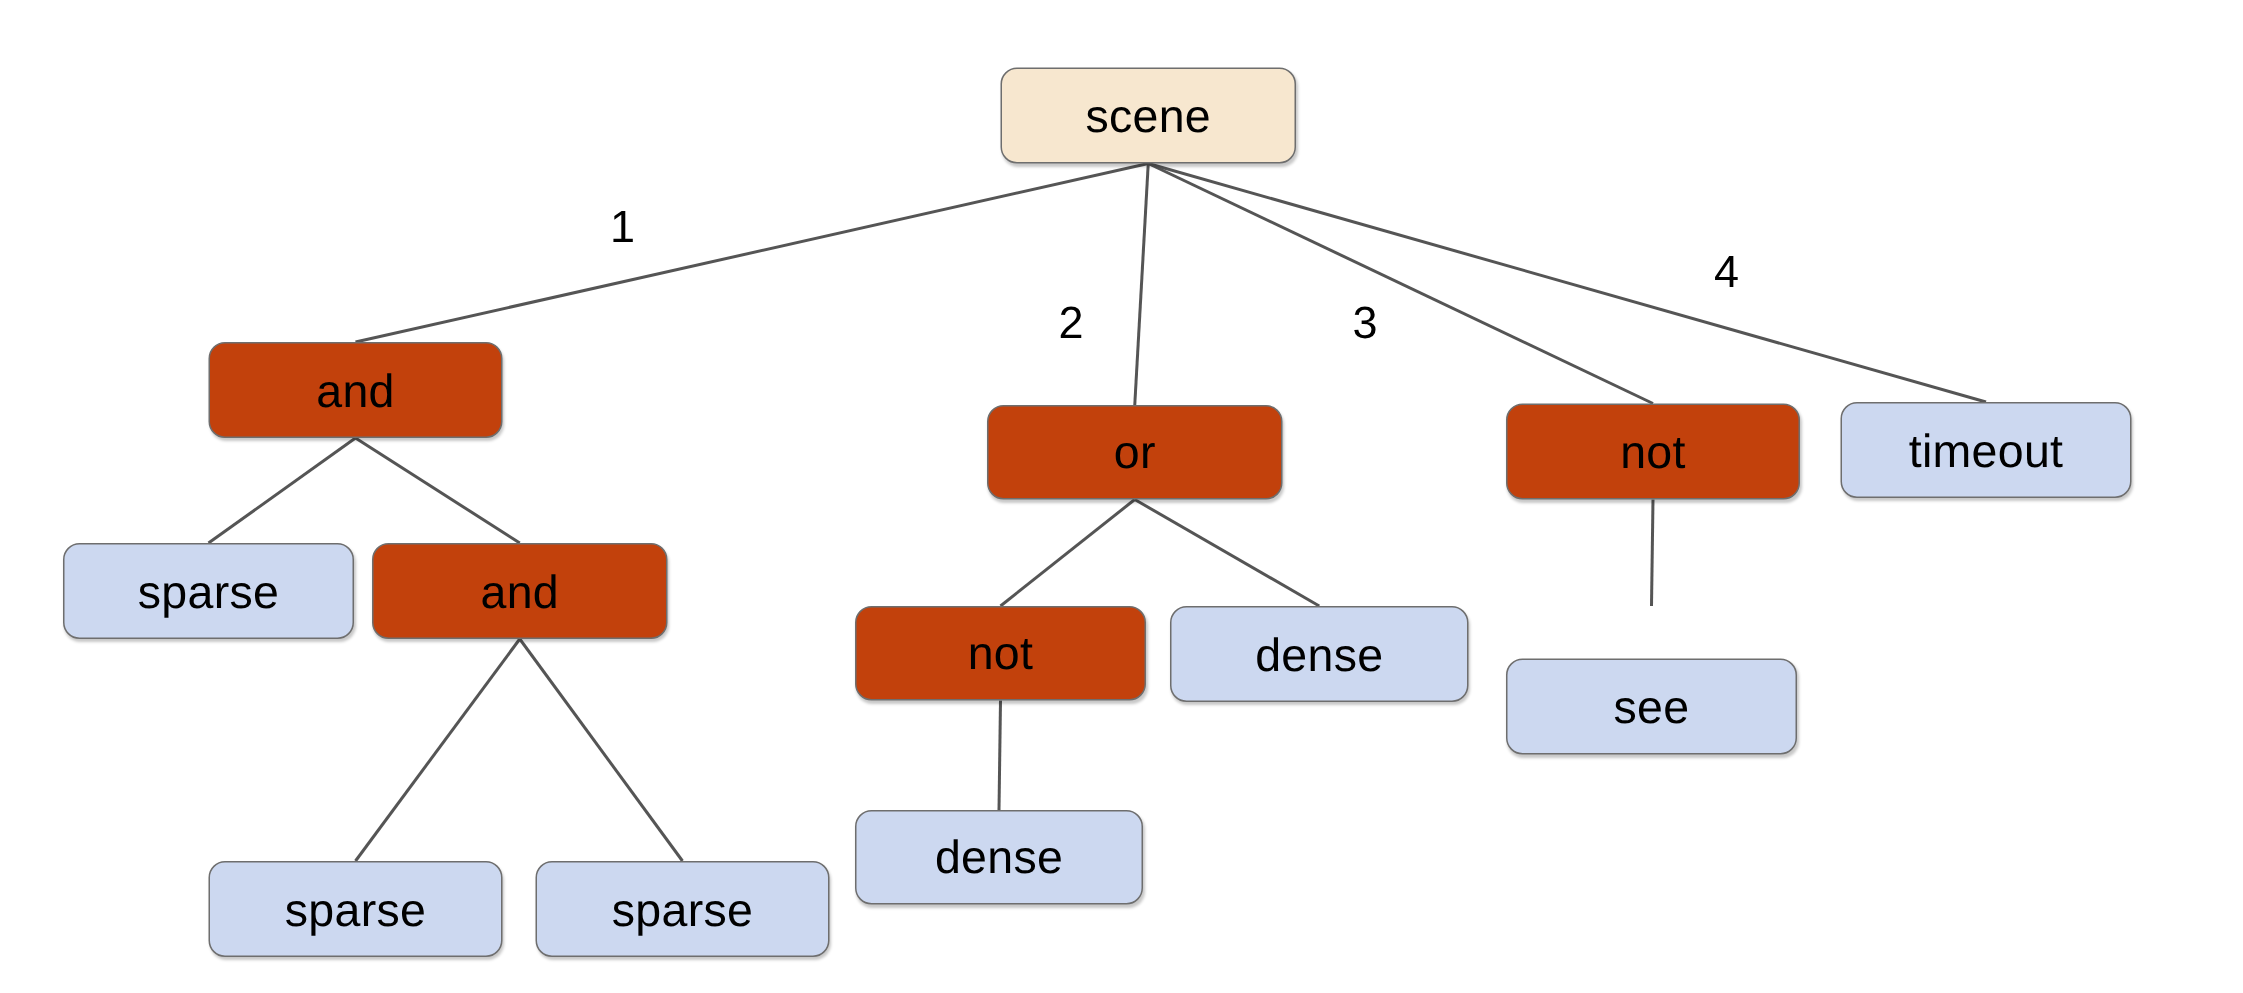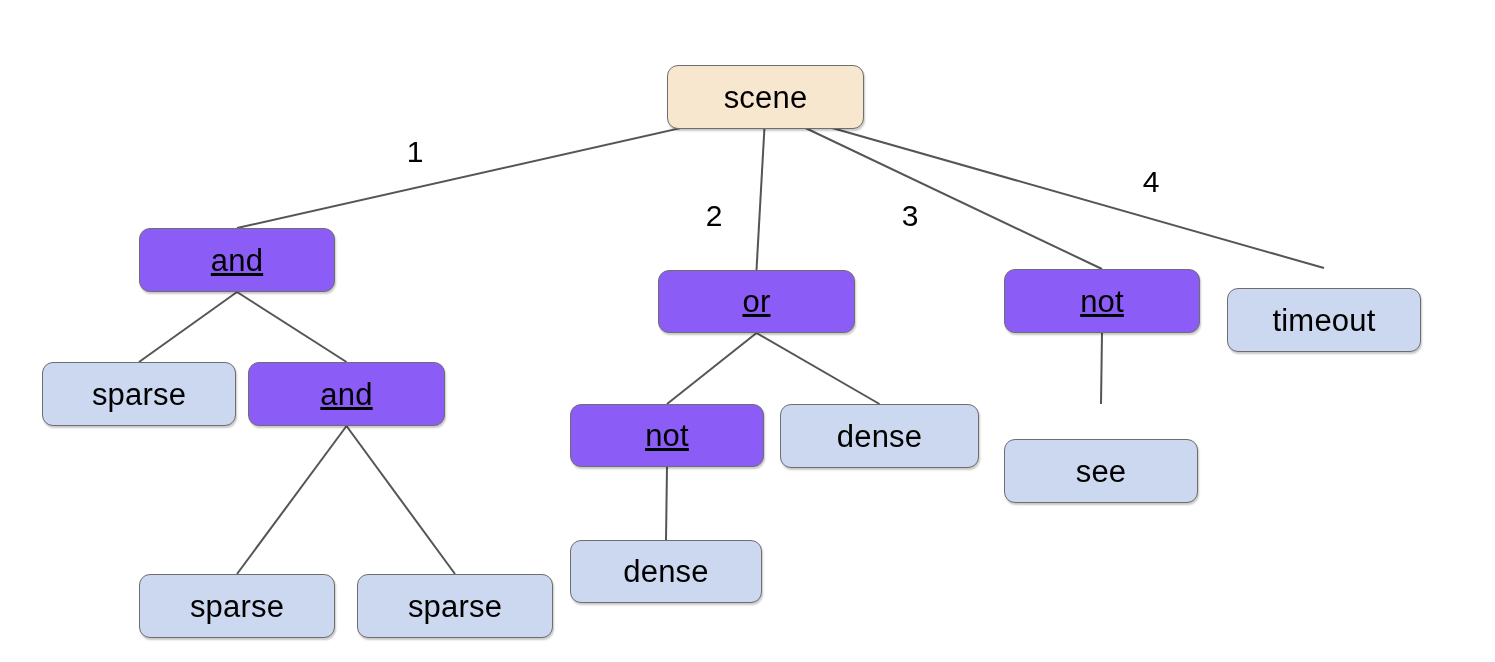--- a/index.html
+++ b/index.html
@@ -33,21 +33,21 @@
     align-items: center;
     justify-content: center;
     color: #000000;
     font-size: 31px;
     line-height: 1;
     letter-spacing: 0.2px;
     box-shadow: 1px 2px 2px rgba(0,0,0,0.22);
     white-space: nowrap;
   }
   .node.root  { background: #f7e7cf; }
-  .node.op    { background: #8b5cf6; text-decoration: underline; }
+  .node.op    { background: #c2410c; }
   .node.leaf  { background: #ccd8f0; }
   .edge-label {
     position: absolute;
     color: #000000;
     font-size: 30px;
     line-height: 1;
     transform: translate(-50%, -50%);
     white-space: nowrap;
   }
 </style>
@@ -66,33 +66,33 @@
       <line x1="346.5" y1="426" x2="455" y2="574" stroke="#555555" stroke-width="2"></line>
       <line x1="756.5" y1="333" x2="667" y2="404" stroke="#555555" stroke-width="2"></line>
       <line x1="756.5" y1="333" x2="879.5" y2="404" stroke="#555555" stroke-width="2"></line>
       <line x1="667" y1="467" x2="666" y2="540" stroke="#555555" stroke-width="2"></line>
       <line x1="1102" y1="333" x2="1101" y2="404" stroke="#555555" stroke-width="2"></line>
     </svg>
 <div class="edge-label" style="left: 415px; top: 152px;">1</div>
     <div class="edge-label" style="left: 714px; top: 216px;">2</div>
     <div class="edge-label" style="left: 910px; top: 216px;">3</div>
     <div class="edge-label" style="left: 1151px; top: 182px;">4</div>
-    <div class="node root" style="left: 667px; top: 45px; width: 197px; height: 64px; margin-top: 20px;">
+    <div class="node root" style="left: 667px; top: 45px; width: 197px; height: 64px;">
       <span>scene</span>
     </div>
     <div class="node op" style="left: 139px; top: 228px; width: 196px; height: 64px;">
       <span>and</span>
     </div>
     <div class="node op" style="left: 658px; top: 270px; width: 197px; height: 63px;">
       <span>or</span>
     </div>
     <div class="node op" style="left: 1004px; top: 269px; width: 196px; height: 64px;">
       <span>not</span>
     </div>
-    <div class="node leaf" style="left: 1227px; top: 268px; width: 194px; height: 64px; margin-top: 20px;">
+    <div class="node leaf" style="left: 1227px; top: 268px; width: 194px; height: 64px;">
       <span>timeout</span>
     </div>
     <div class="node leaf" style="left: 42px; top: 362px; width: 194px; height: 64px;">
       <span>sparse</span>
     </div>
     <div class="node op" style="left: 248px; top: 362px; width: 197px; height: 64px;">
       <span>and</span>
     </div>
     <div class="node op" style="left: 570px; top: 404px; width: 194px; height: 63px;">
       <span>not</span>

